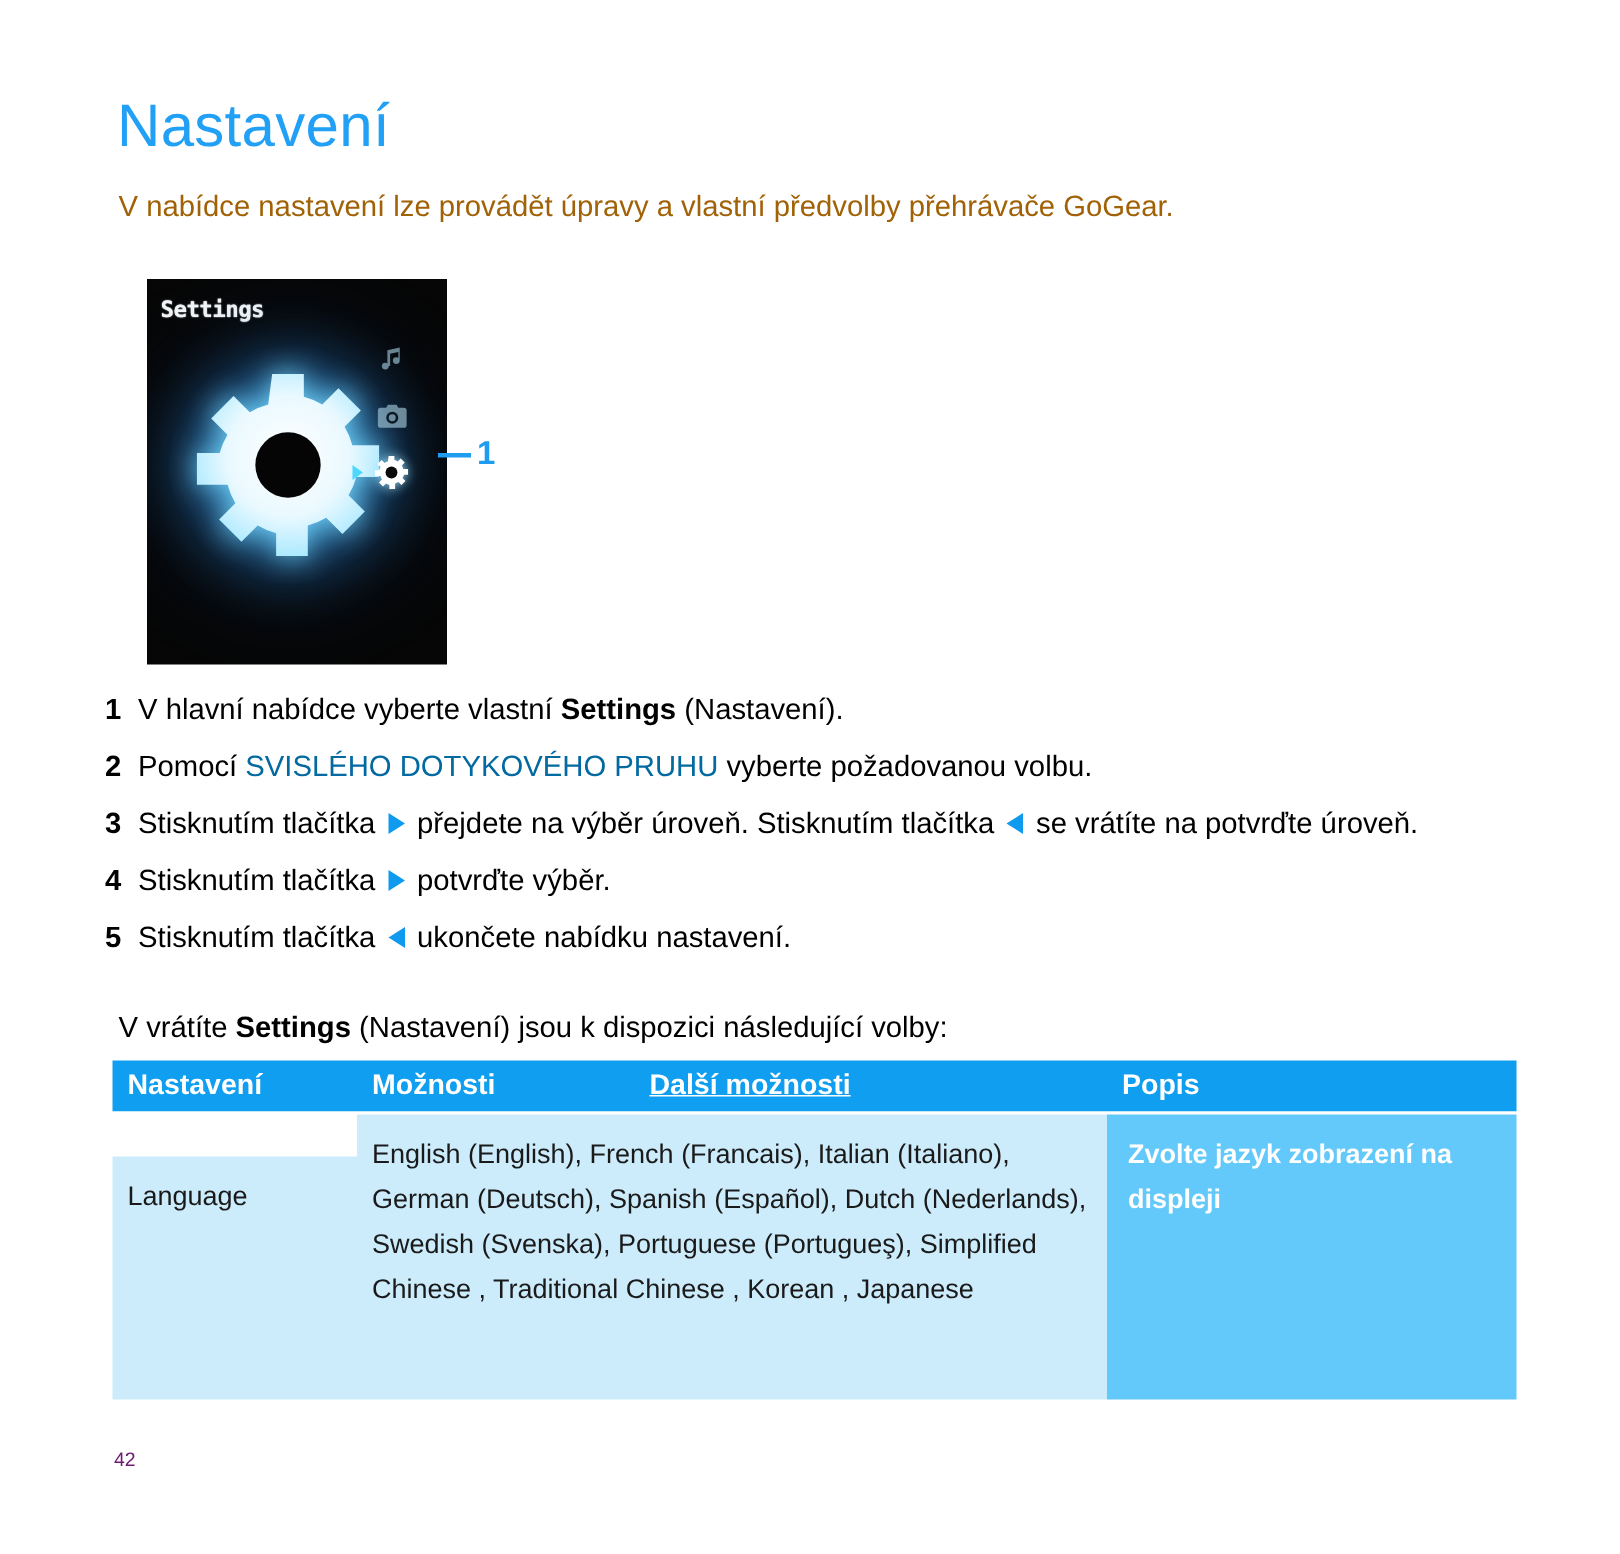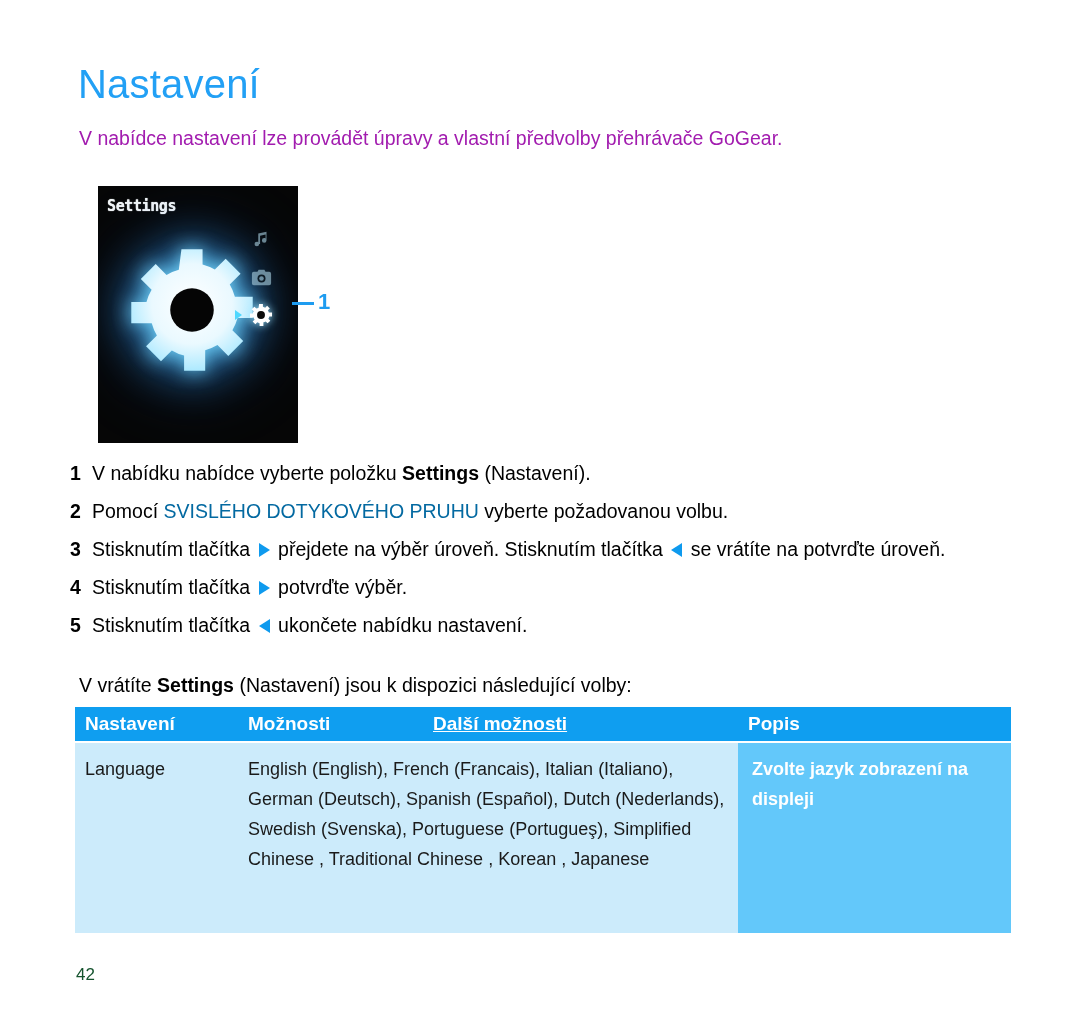--- a/index.html
+++ b/index.html
@@ -29,21 +29,21 @@
   }
 
   
   .intro {
     position: absolute;
     left: 79px;
     top: 125px;
     width: 910px;
     font-size: 19.5px;
     line-height: 26px;
-    color: #a21caf;
+    color: #a16207;
   }
 
   
   .device {
     position: absolute;
     left: 98px;
     top: 186px;
     width: 200px;
     height: 257px;
     background: #060606;
@@ -233,31 +233,31 @@
     color: #1a1a1a;
   }
   .cell-dark {
     background: #63C8FA;
     box-sizing: border-box;
     padding: 11px 12px 10px 14px;
     font-size: 18px;
     line-height: 30px;
     color: #ffffff;
   }
-  .cell-setting { width: 163px; flex: 0 0 163px; }
+  .cell-setting { width: 163px; flex: 0 0 163px; margin-top: 28px; }
   .cell-options { width: 500px; flex: 0 0 500px; }
   .cell-desc    { width: 273px; flex: 0 0 273px; font-weight: bold; }
 
   
   .page-number {
     position: absolute;
     left: 76px;
     top: 965px;
-    font-size: 17px;
-    color: #14532d;
+    font-size: 13px;
+    color: #701a75;
   }
 </style>
 </head>
 <body>
 
 <div class="page-title">Nastavení</div>
 
 <div class="intro">V nabídce nastavení lze provádět úpravy a vlastní předvolby přehrávače GoGear.</div>
 
 <div class="device">
@@ -308,21 +308,21 @@
   </div>
 </div>
 
 <div class="callout-line"></div>
 <div class="callout-num">1</div>
 
 <div class="steps">
   <div class="step">
     <div class="step-num">1</div>
     <div class="step-body">
-      <span>V nabídku nabídce vyberte položku </span><span class="bold">Settings</span><span> (Nastavení).</span>
+      <span>V hlavní nabídce vyberte vlastní </span><span class="bold">Settings</span><span> (Nastavení).</span>
     </div>
   </div>
 
   <div class="step">
     <div class="step-num">2</div>
     <div class="step-body">
       <span>Pomocí </span><span class="hl-blue">SVISLÉHO DOTYKOVÉHO PRUHU</span><span> vyberte požadovanou volbu.</span>
     </div>
   </div>
 

